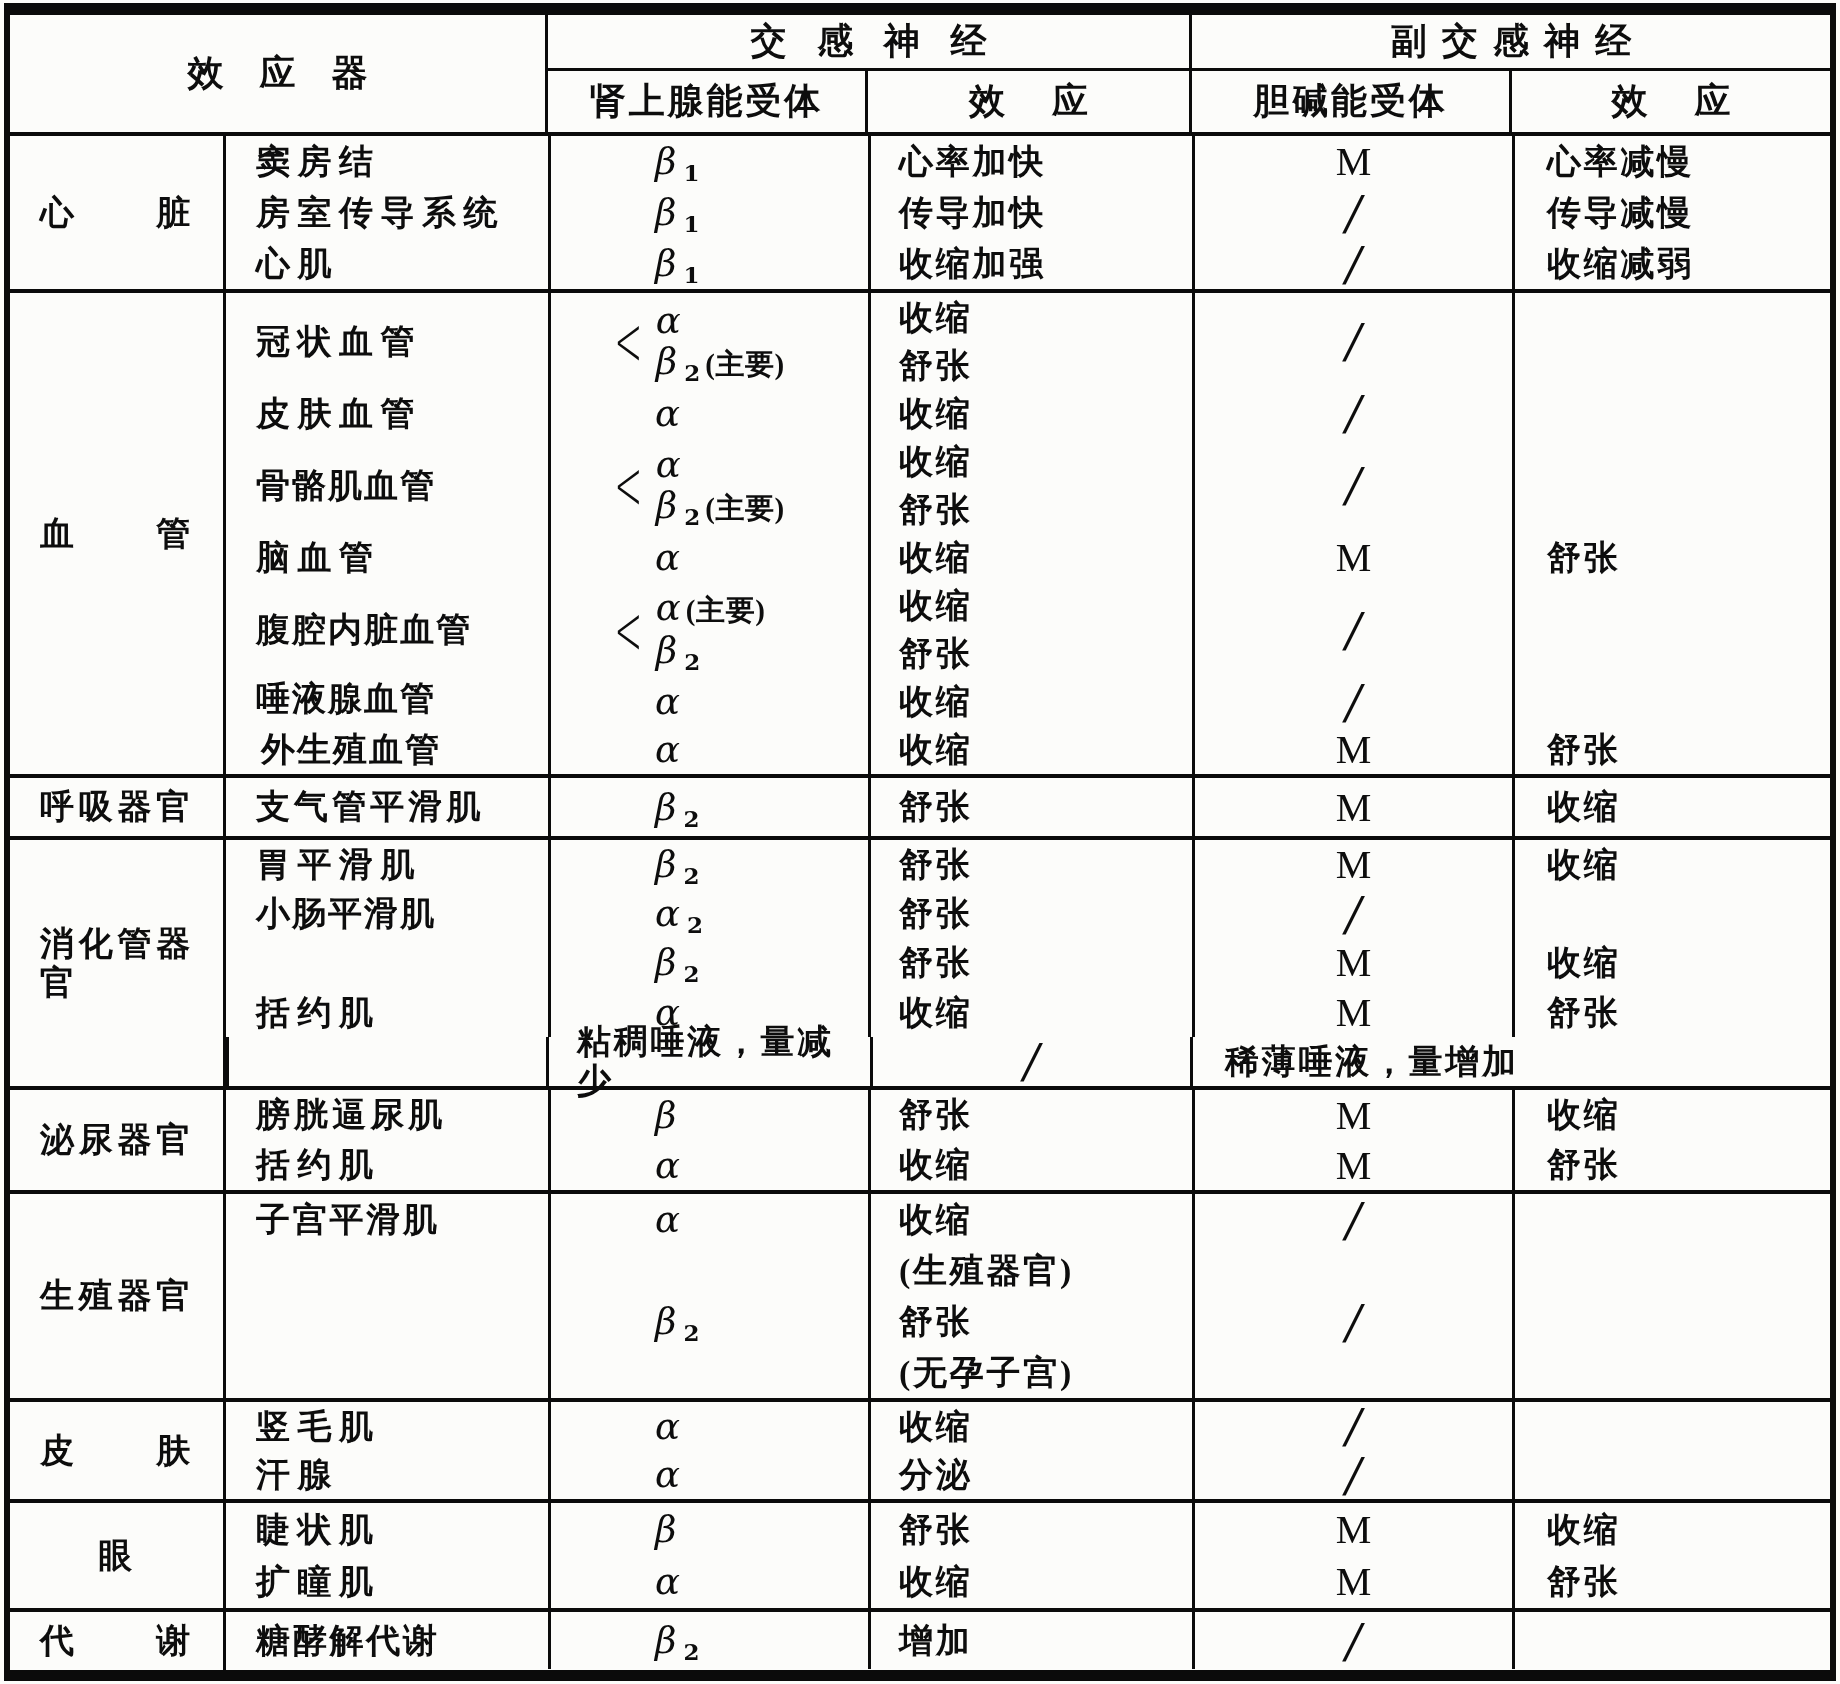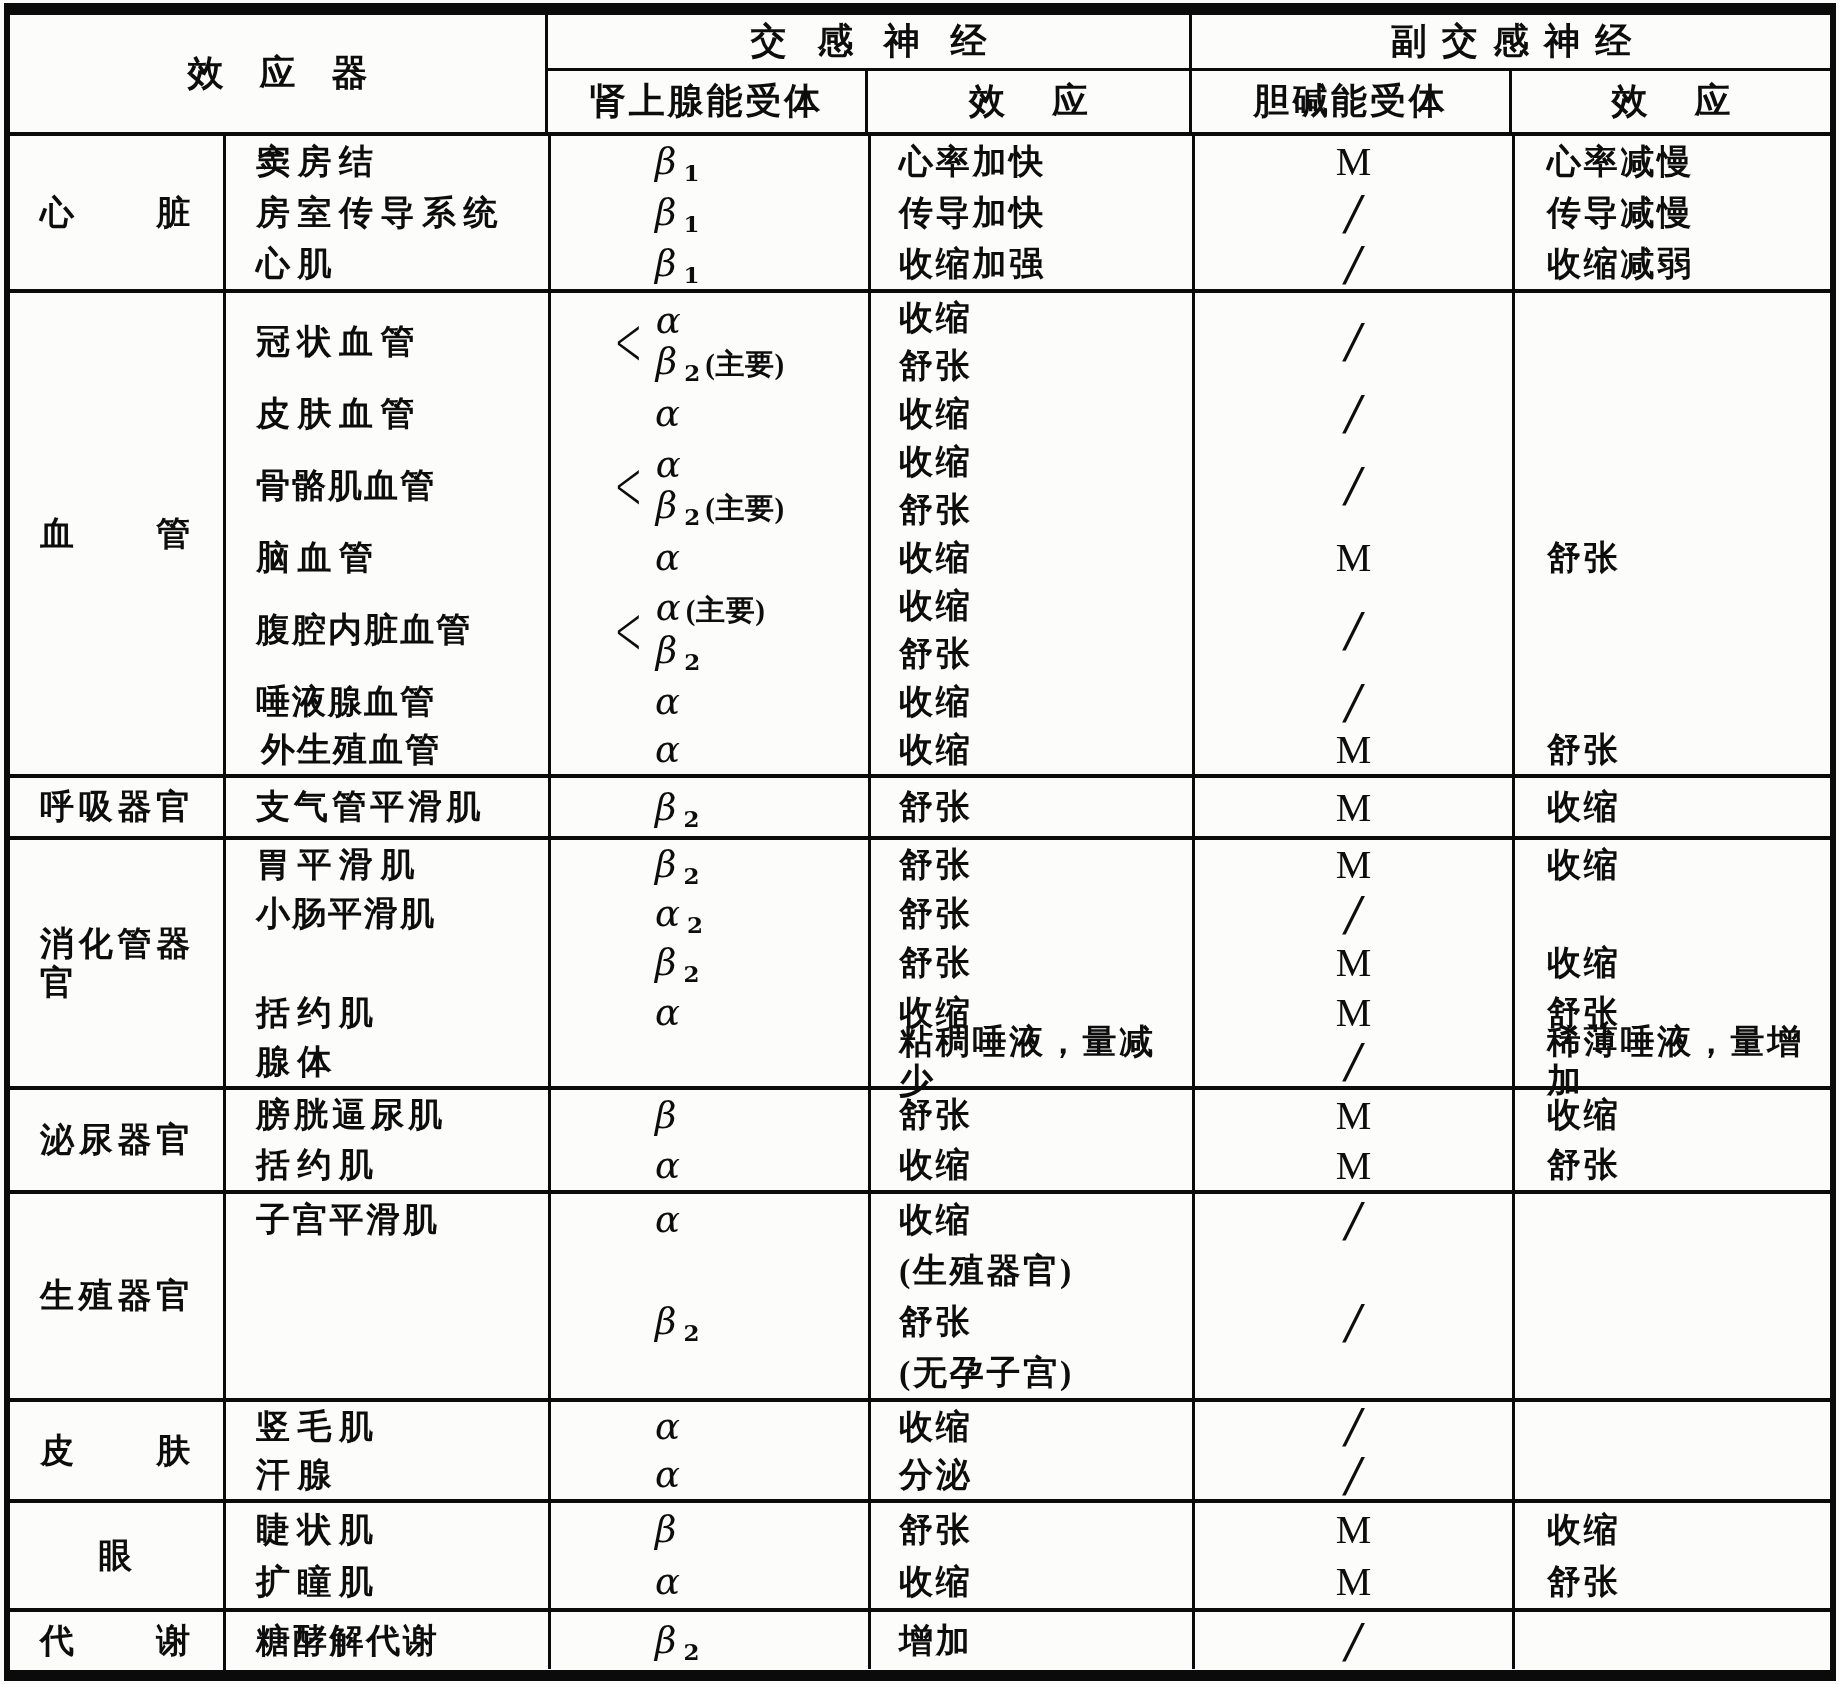--- a/index.html
+++ b/index.html
@@ -362,21 +362,21 @@
               </div>
               <div class="c c-prec">
                 <div class="uline" style="height: 96.2px;">
                   <span class="slash">/</span>
                 </div>
               </div>
               <div class="c c-peff"></div>
             </div>
             <div class="row" style="height: 48.1px;">
               <div class="c c-sub">
-                <span class="cjk subpad" style="letter-spacing: 0.06em;">唾液腺血管</span>
+                <span class="cjk subpad" style="letter-spacing: 0.06em; font-family: Liberation Mono, monospace;">唾液腺血管</span>
               </div>
               <div class="c c-srec">
                 <div class="recline" style="height: 48.1px;">
                   <span class="gwrap">
                     <span class="greek">α</span>
                   </span>
                 </div>
               </div>
               <div class="c c-seff">
                 <div class="effline" style="height: 48.1px;">
@@ -548,23 +548,20 @@
               <div class="c c-prec">
                 <div class="uline" style="height: 49.2px;">
                   <span class="mrec">M</span>
                 </div>
               </div>
               <div class="c c-peff">
                 <span class="cjk peffpad">舒张</span>
               </div>
             </div>
             <div class="row" style="height: 49.2px;">
-              <div class="c c-sub">
-                <span class="cjk subpad" style="letter-spacing: 0.22em;">腺体</span>
-              </div>
               <div class="c c-srec"></div>
               <div class="c c-seff">
                 <div class="effline" style="height: 49.2px;">
                   <span class="cjk">粘稠唾液，量减少</span>
                 </div>
               </div>
               <div class="c c-prec">
                 <div class="uline" style="height: 49.2px;">
                   <span class="slash">/</span>
                 </div>

